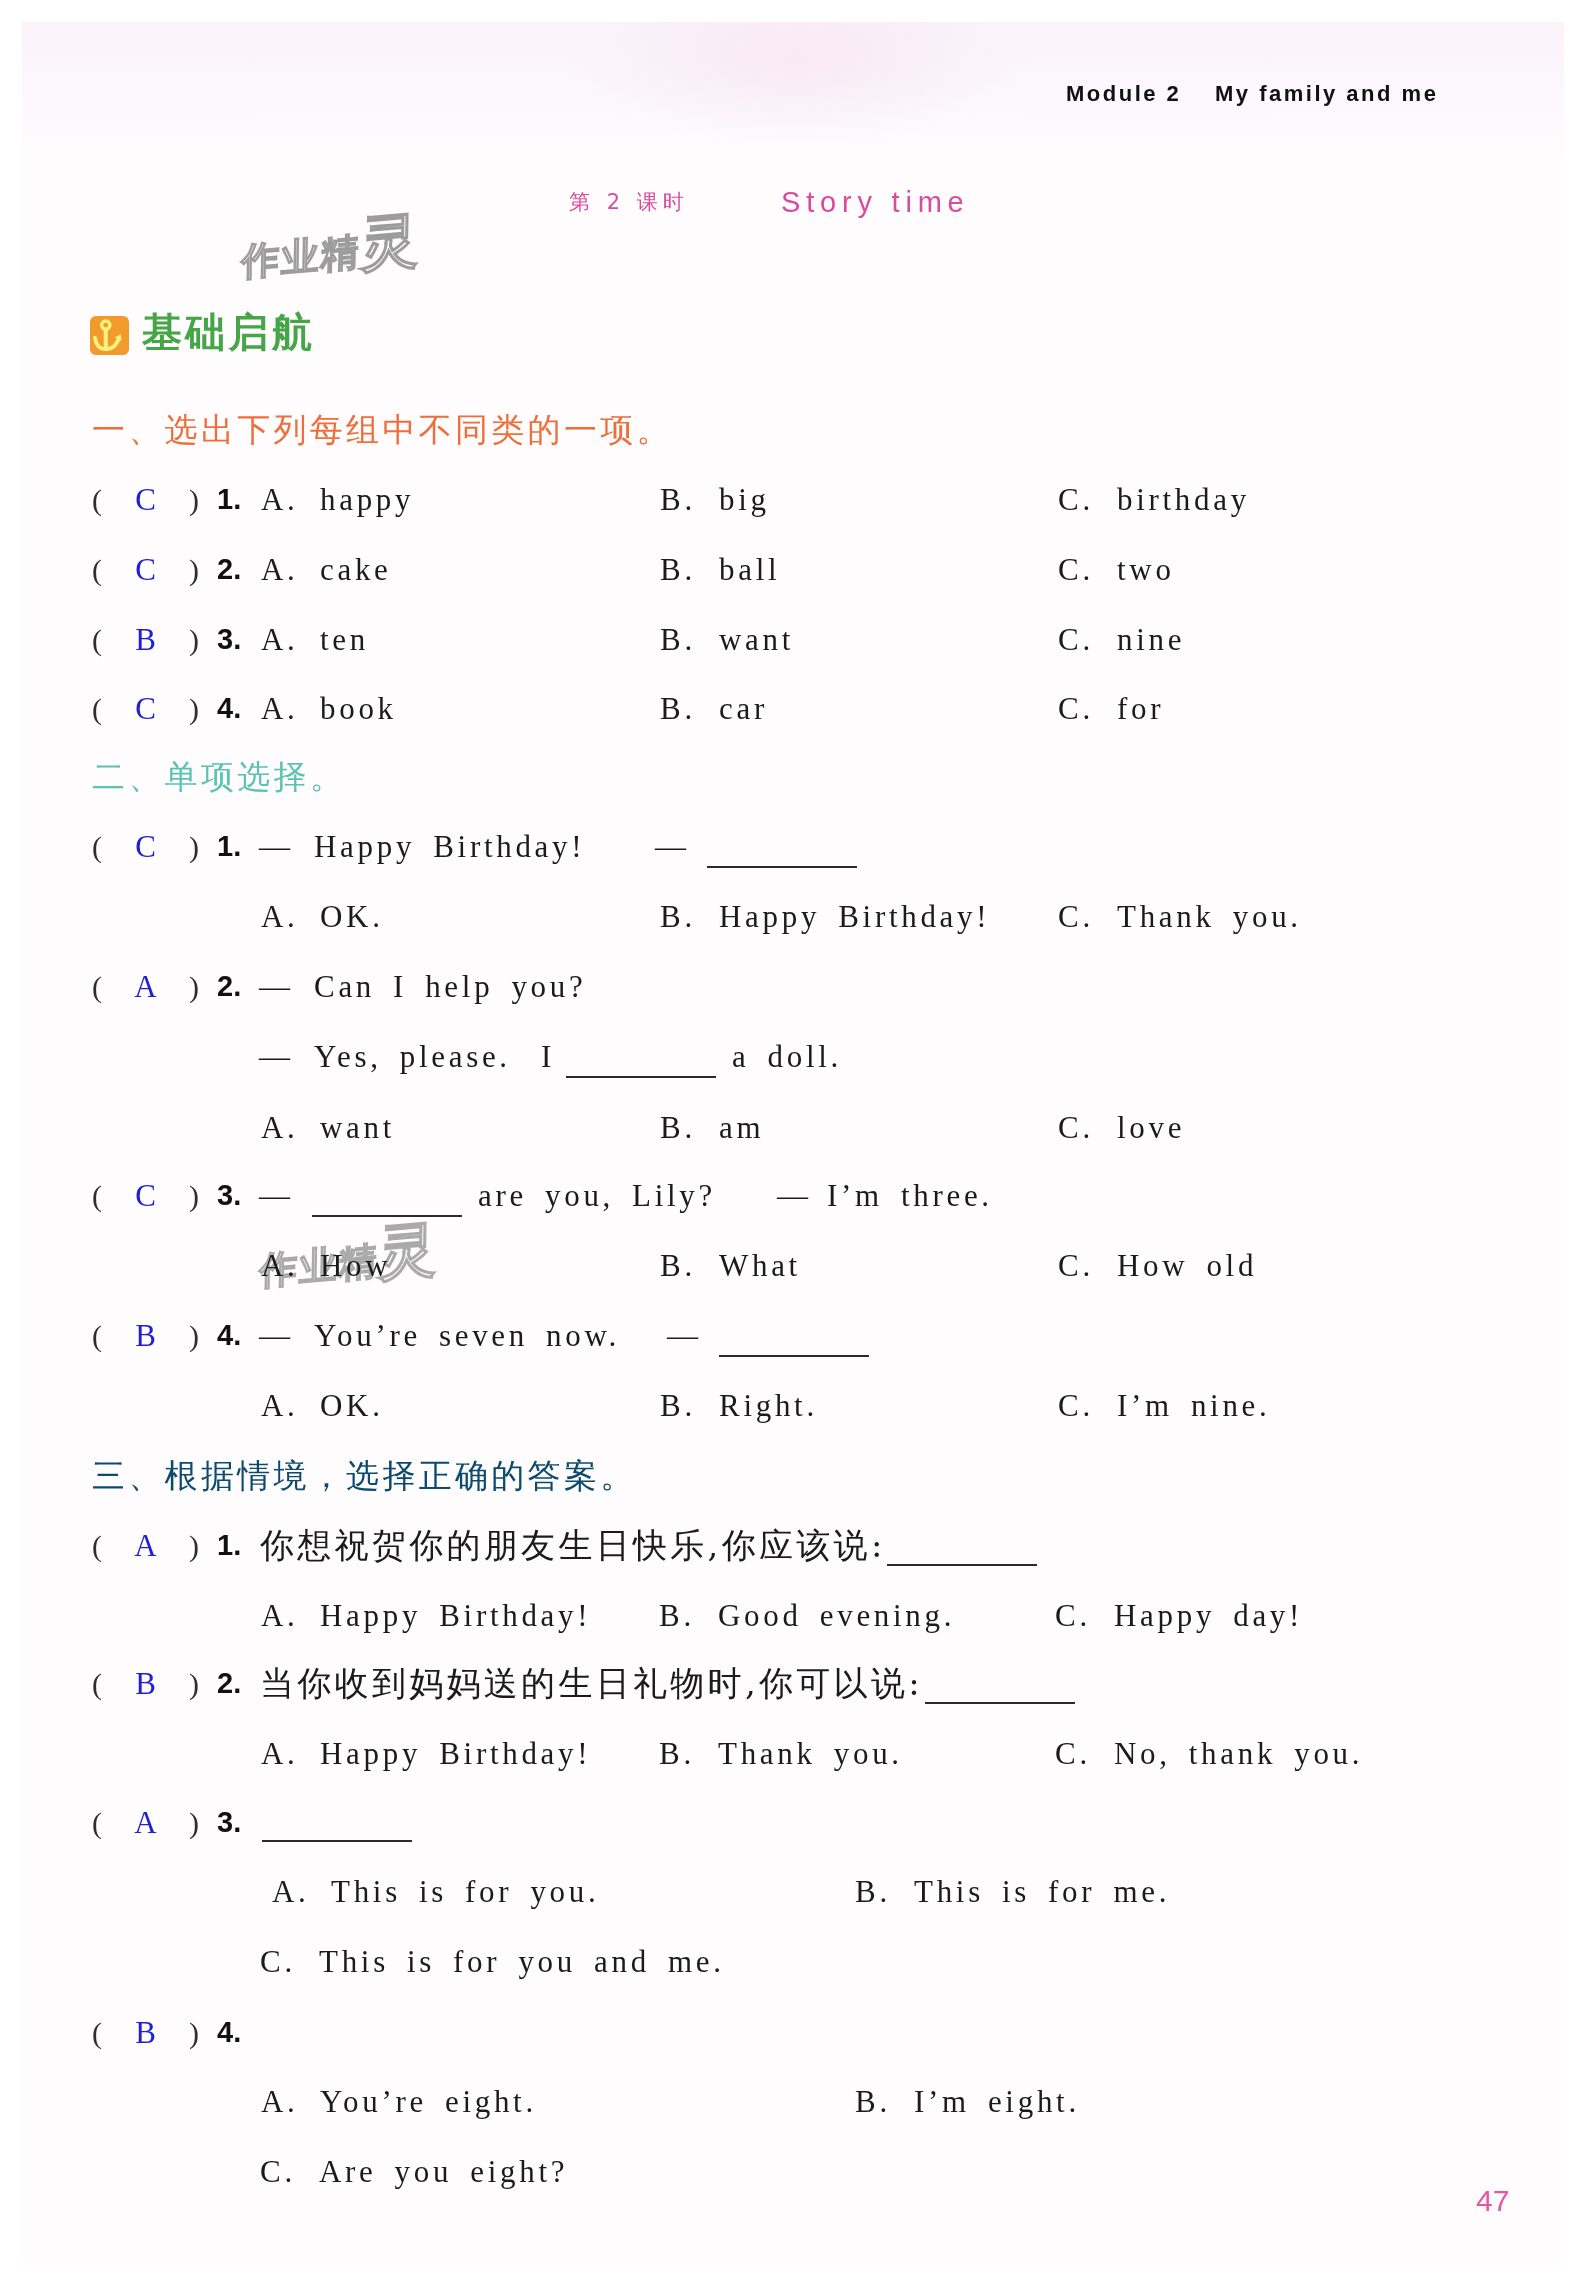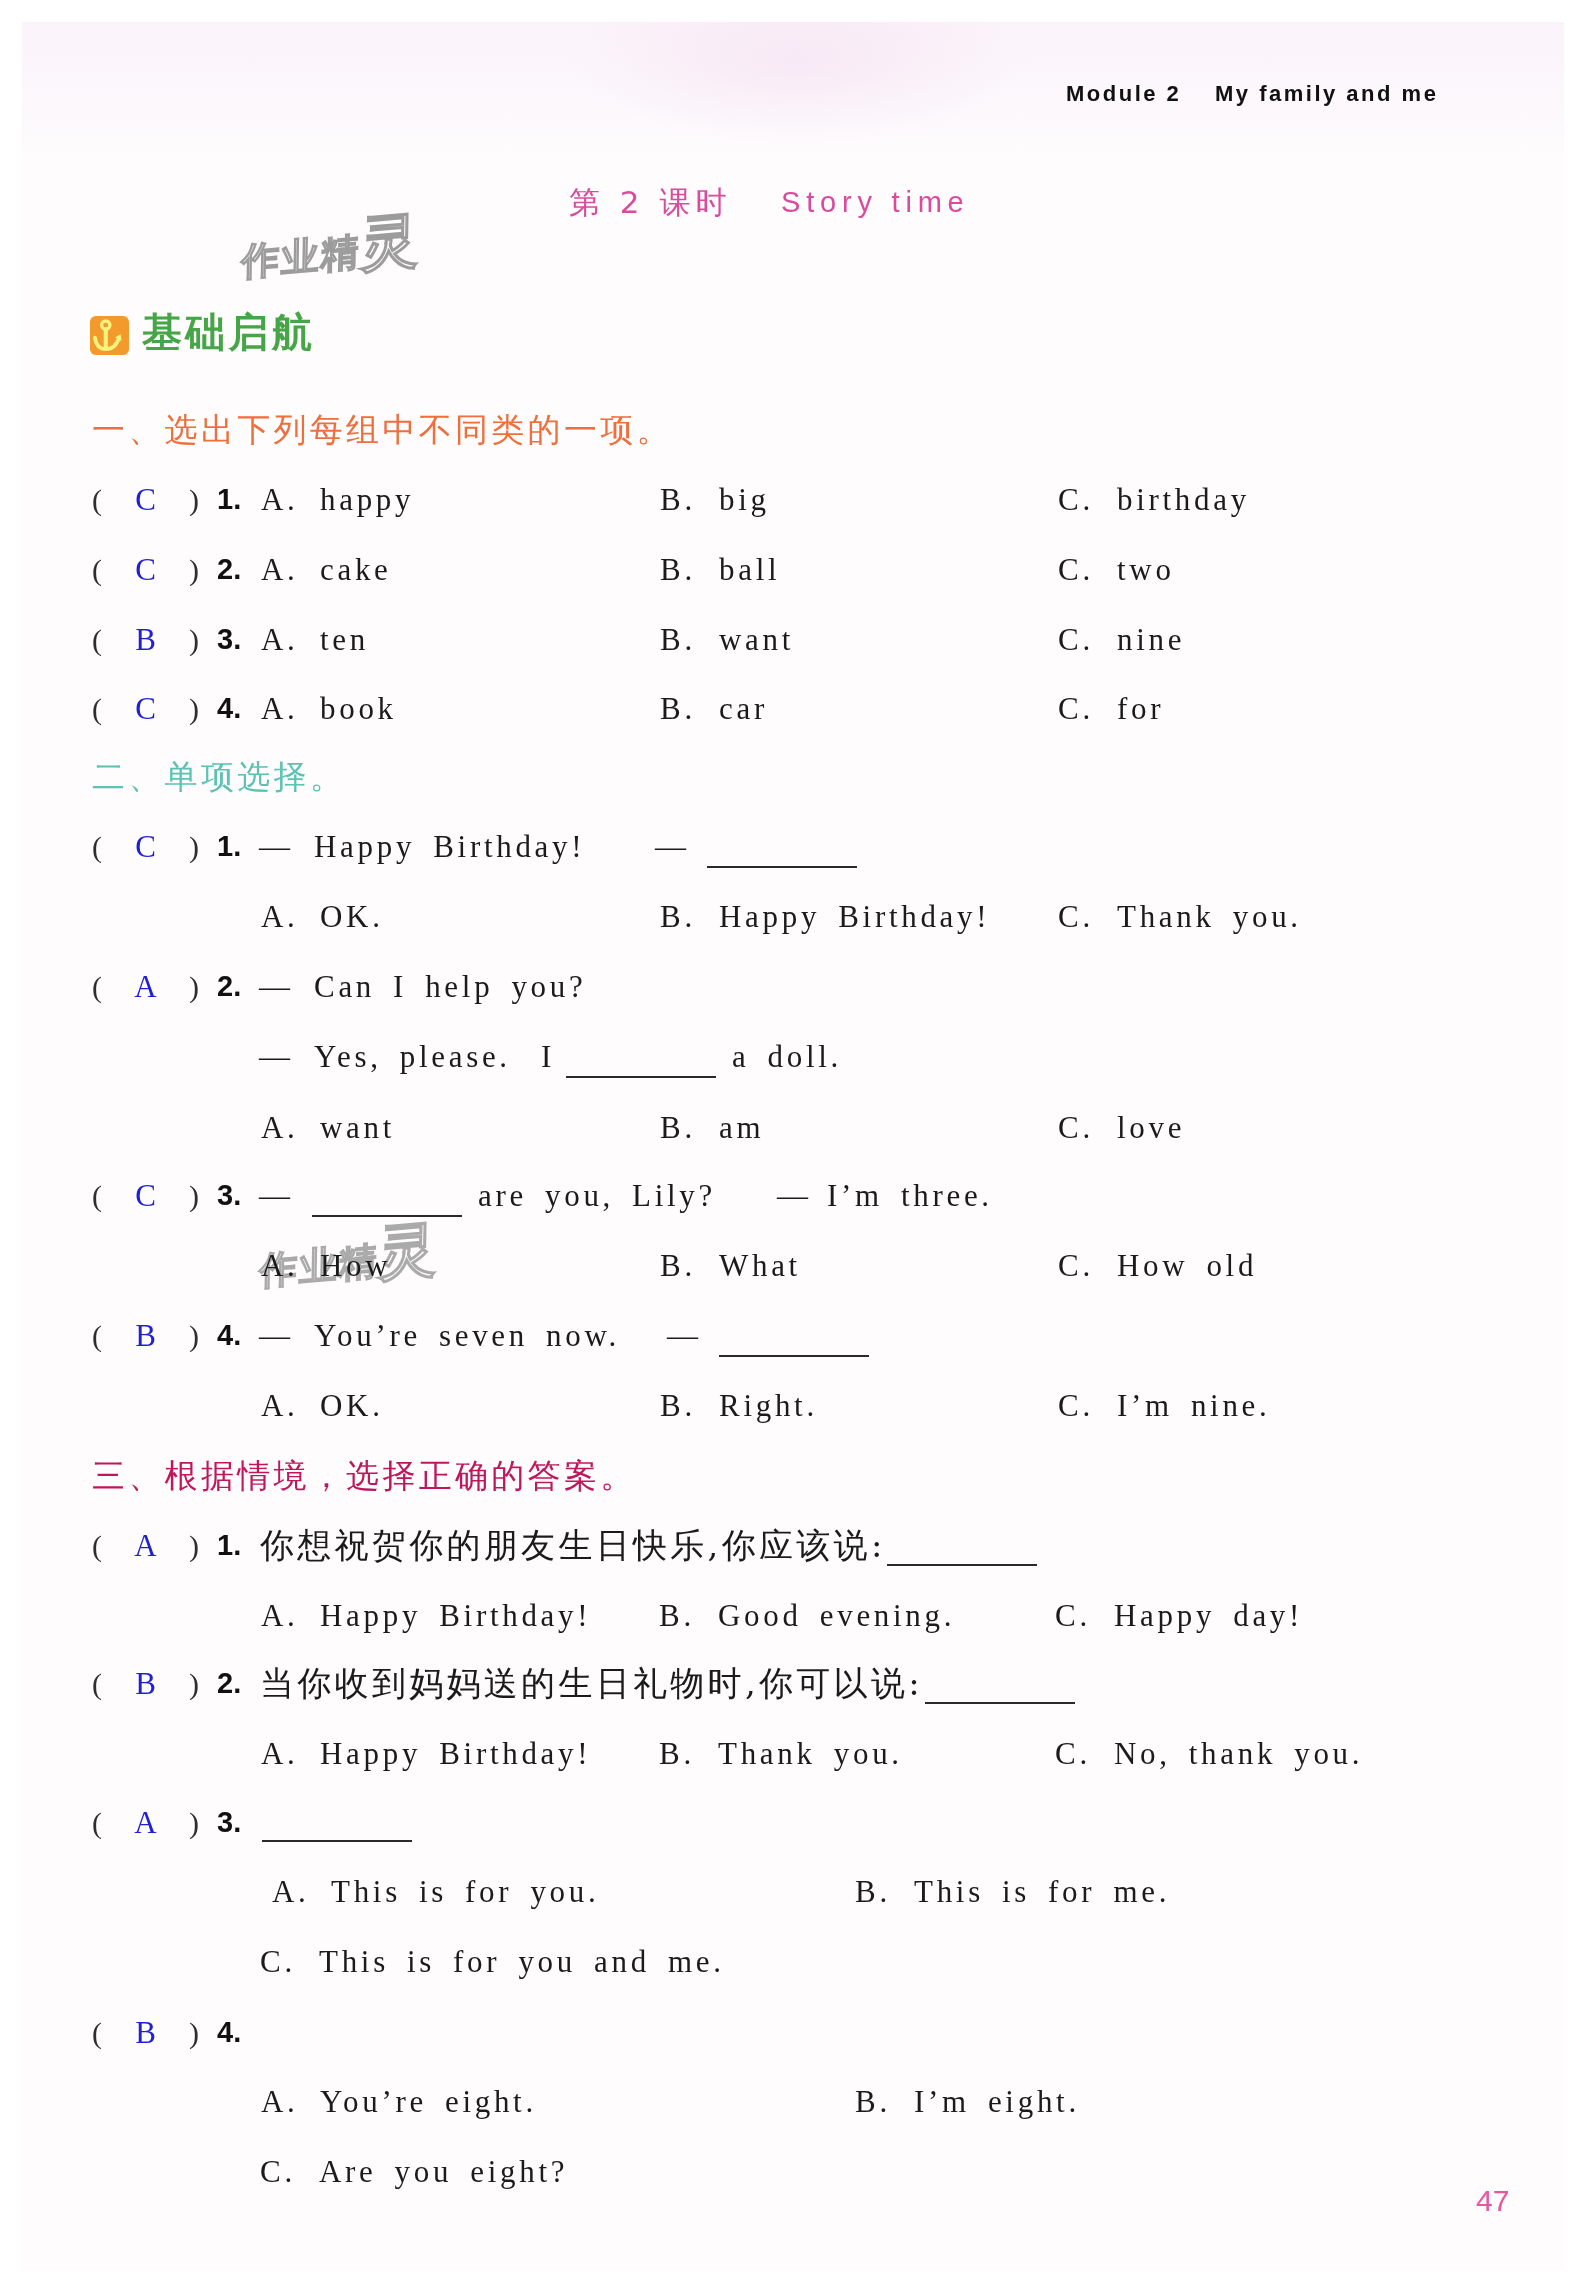--- a/index.html
+++ b/index.html
@@ -23,21 +23,21 @@
 
   
   .hdr {
     position: absolute; top: 80px; height: 28px; line-height: 28px; white-space: nowrap;
     font-family: "Liberation Sans", sans-serif; font-weight: bold; font-size: 22px;
     letter-spacing: 2.5px; color: #111;
   }
   .lesson {
     position: absolute; top: 184px; height: 36px; line-height: 36px; white-space: nowrap; color: #d94b9d;
   }
-  .lesson-cjk { font-family: "DejaVu Sans", sans-serif; font-size: 31px; letter-spacing: 5px; margin-top: 8px; }
+  .lesson-cjk { font-family: "DejaVu Sans", sans-serif; font-size: 21px; letter-spacing: 5px; margin-top: 8px; }
   .lesson-en { font-family: "Liberation Sans", sans-serif; font-size: 29px; letter-spacing: 5.8px; margin-top: 42px; }
 
   
   .wm {
     position: absolute; white-space: nowrap; font-family: "DejaVu Sans", sans-serif;
     font-weight: bold; color: transparent; -webkit-text-stroke: 1.2px #9c9c9c;
     transform: rotate(-5deg) skewX(-6deg); transform-origin: left bottom;
   }
   .wm .m { font-size: 38px; letter-spacing: 1.6px; }
   .wm .l { font-size: 59px; }
@@ -53,21 +53,21 @@
     font-weight: bold; font-size: 40px; letter-spacing: 3.3px; color: #46a546;
   }
 
   
   .sec-head {
     position: absolute; left: 92px; height: 41px; line-height: 41px; white-space: nowrap;
     font-family: "DejaVu Sans", sans-serif; font-size: 33px; letter-spacing: 3.3px;
   }
   .sec-orange { color: #ee6f3c; }
   .sec-teal { color: #5cc3b2; }
-  .sec-orange2 { color: #be185d; }
+  .sec-orange2 { color: #0c4a6e; }
 
   
   .line {
     position: absolute; left: 0; width: 1590px; height: 43px; line-height: 41px;
     font-size: 31px; letter-spacing: 3.7px; word-spacing: 6.6px; white-space: nowrap; color: #1b1b1b;
   }
   .a { position: absolute; top: 0; }
   .po { left: 92px; font-size: 30px; letter-spacing: 0; color: #2e2e2e; }
   .pc { left: 189px; font-size: 30px; letter-spacing: 0; color: #2e2e2e; }
   .ans { left: 129px; width: 33px; text-align: center; letter-spacing: 0; color: #1f1fd6; }

